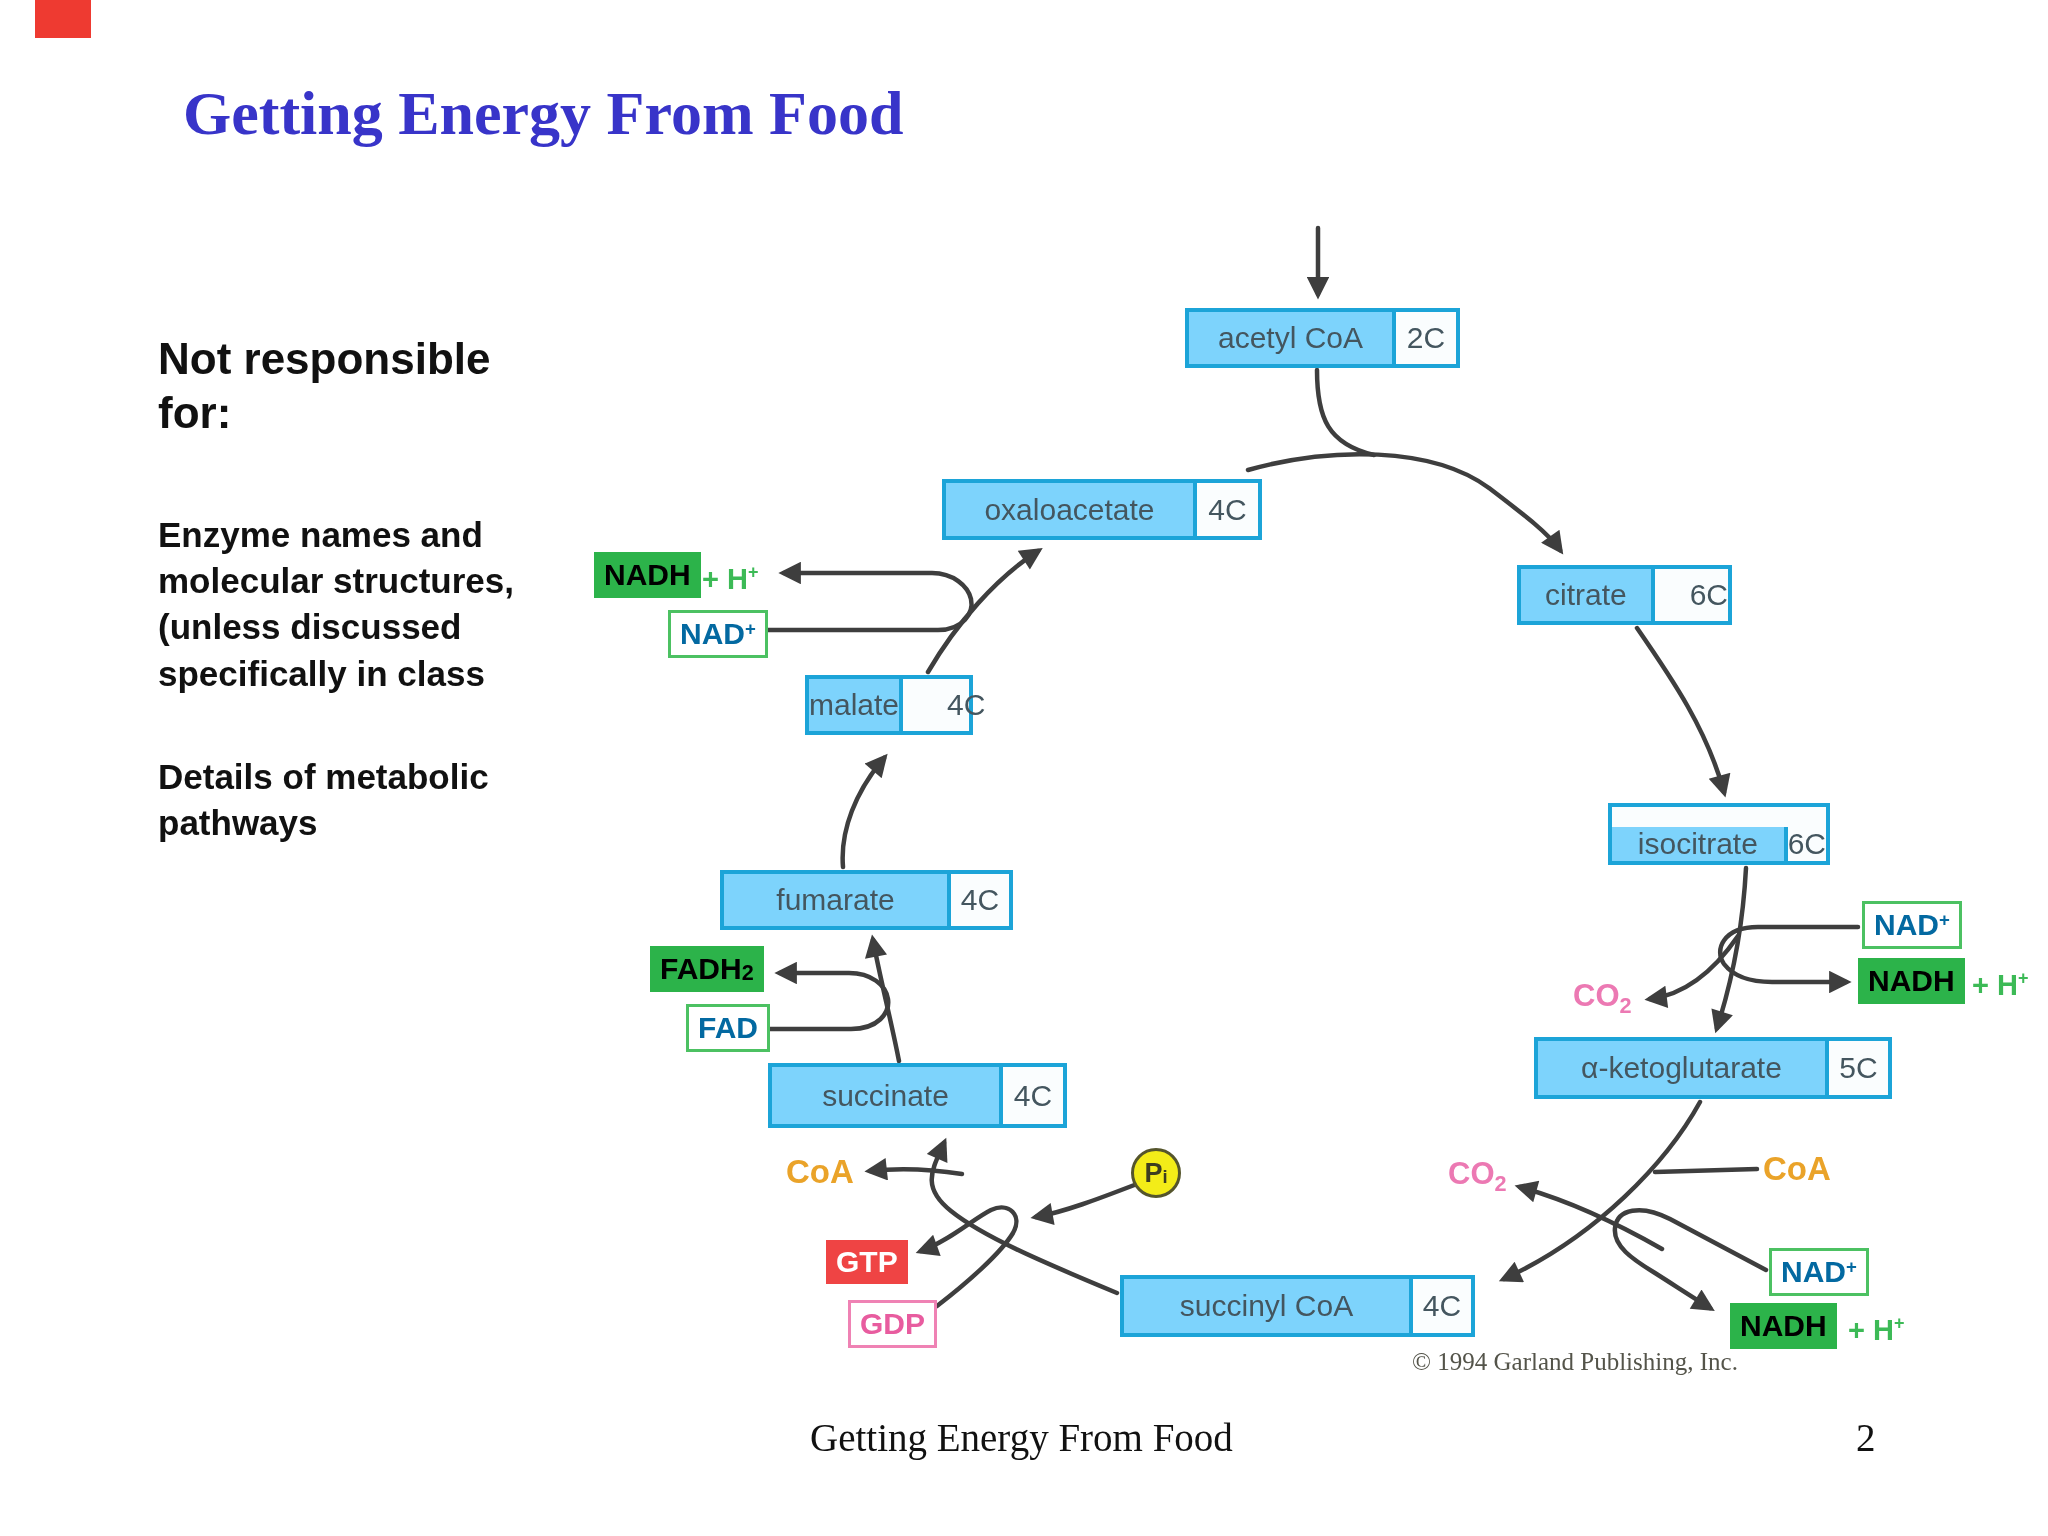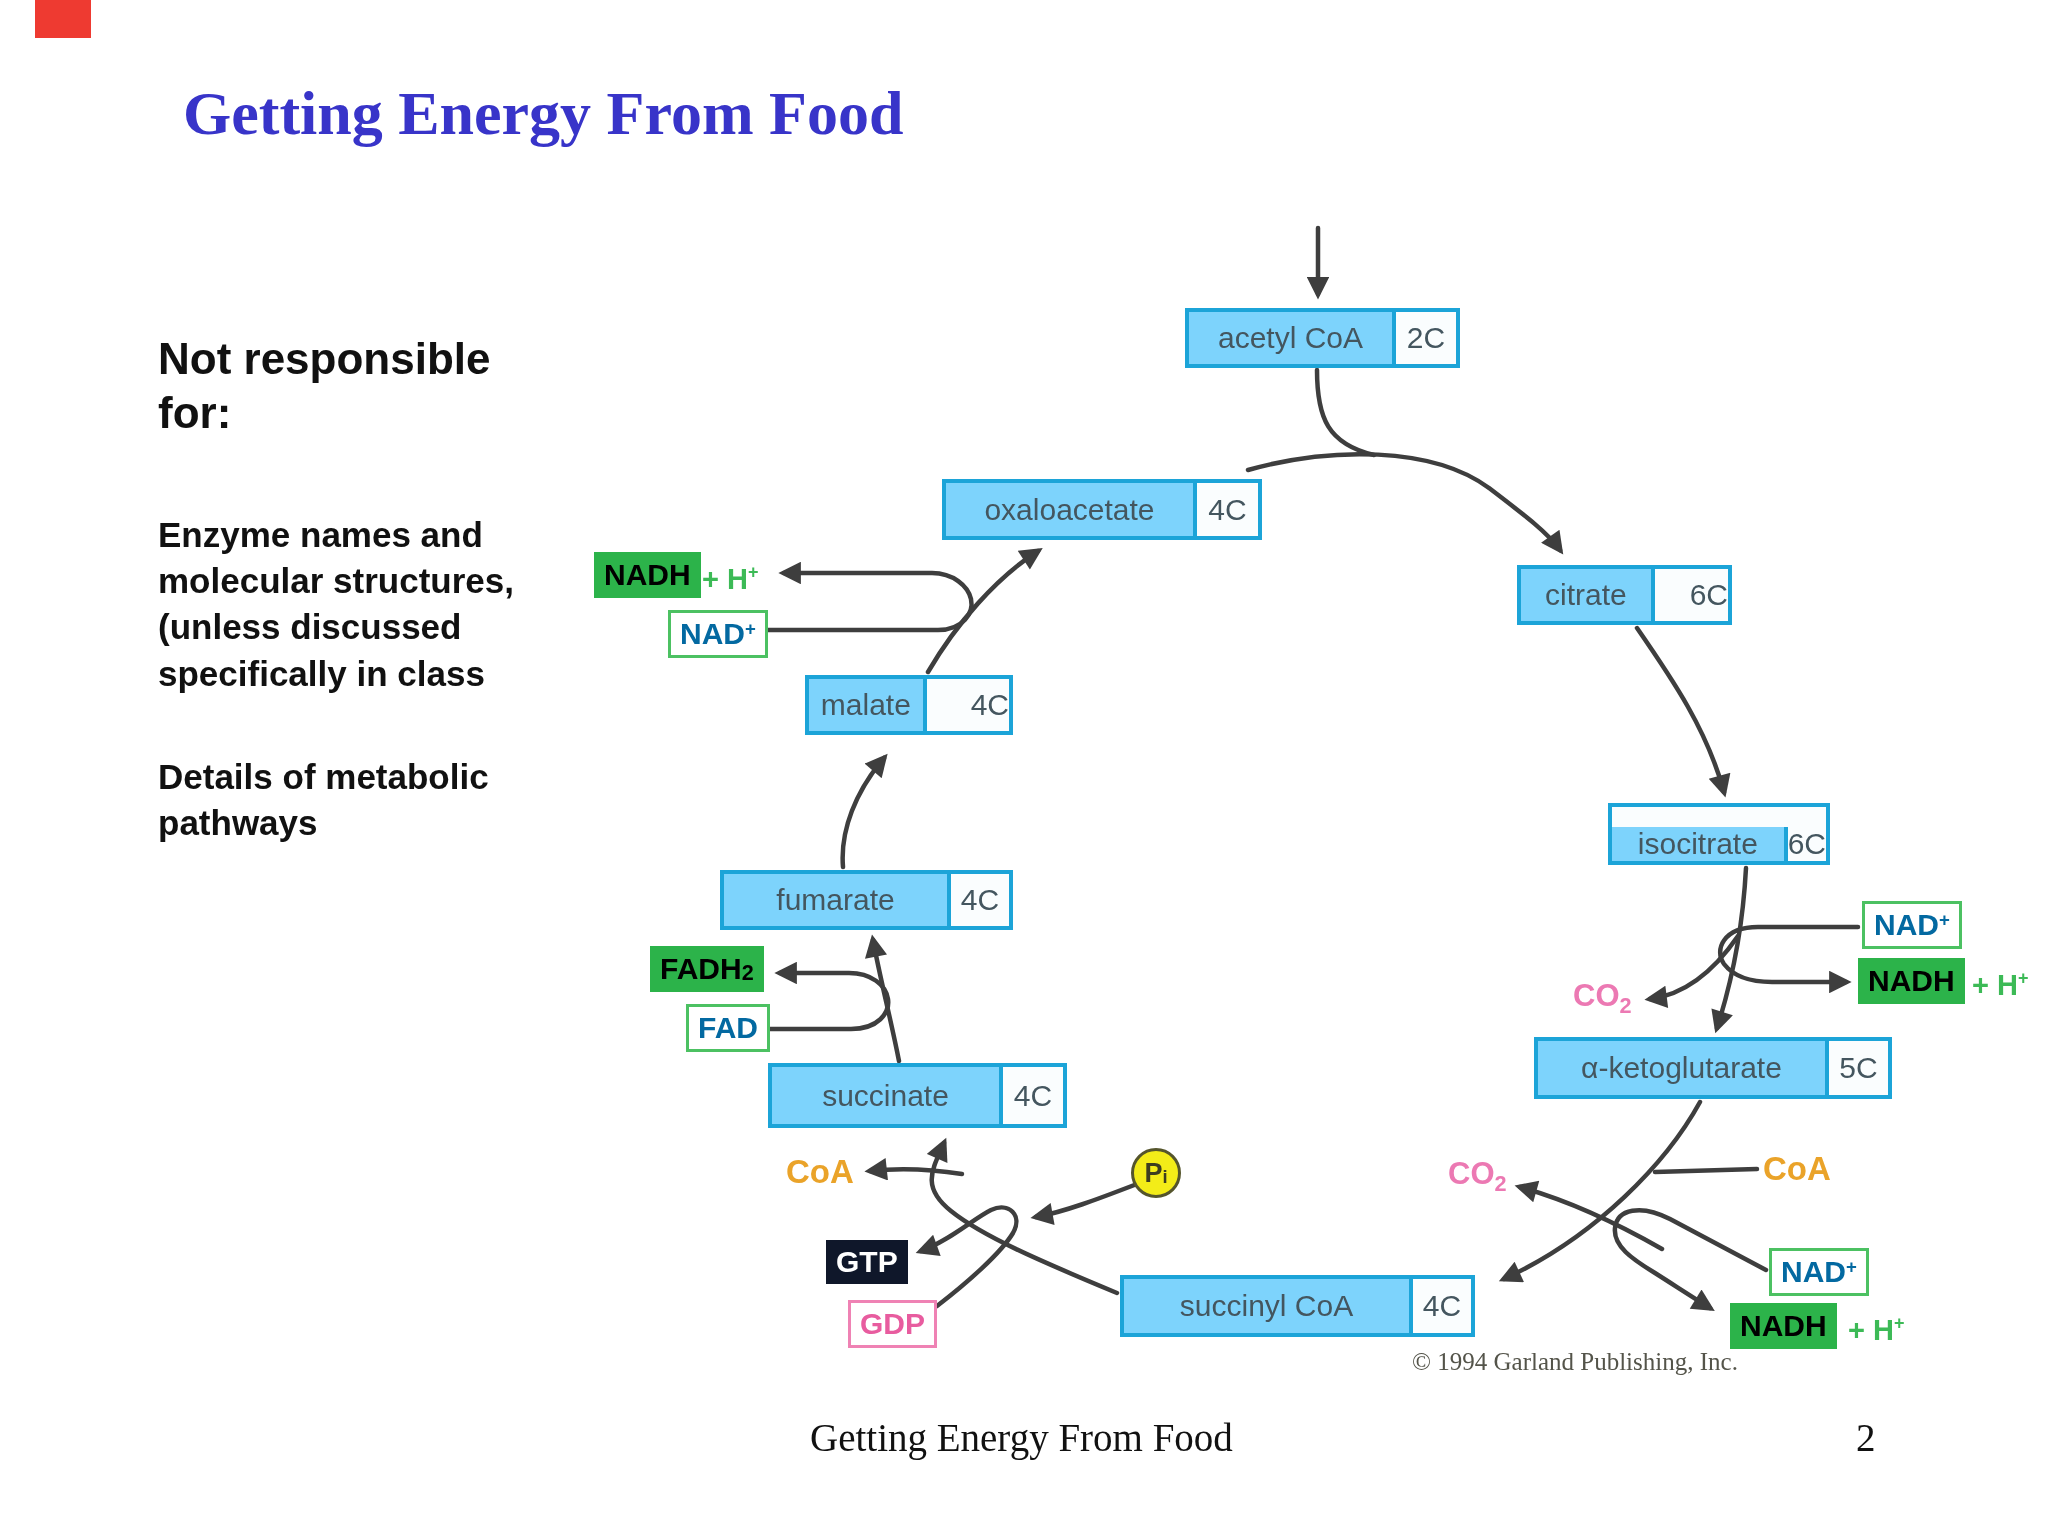--- a/index.html
+++ b/index.html
@@ -19,21 +19,21 @@
   .mbox{position:absolute;display:flex;border:4px solid #1ca4d8;background:#fafdfe;box-sizing:border-box;}
   .mbox .main{background:#7dd3fc;display:flex;align-items:center;justify-content:center;
               border-right:4px solid #1ca4d8;color:#44565f;font-size:30px;box-sizing:border-box;}
   .mbox .cc{display:flex;align-items:center;justify-content:center;color:#44565f;
             font-size:30px;flex:1;}
 
   .tag{position:absolute;display:inline-flex;align-items:center;justify-content:center;
        font-weight:bold;font-size:30px;line-height:1;}
   .solid-green{background:#2cb34a;color:#000000;padding:8px 10px;}
   .outline-green{background:#ffffff;color:#0369a1;border:3px solid #4cc162;padding:6px 9px;}
-  .solid-red{background:#0f172a;color:#ffffff;padding:7px 10px;}
+  .solid-red{background:#ef4444;color:#ffffff;padding:7px 10px;}
   .outline-pink{background:#ffffff;color:#e85c9f;border:3px solid #ef82b4;padding:6px 9px;}
   .tag sup{font-size:0.62em;margin-top:-10px;}
   .tag sub{font-size:0.72em;margin-bottom:-8px;}
 
   .plush{position:absolute;color:#3cba56;font-weight:bold;font-size:29px;}
   .plush sup{font-size:0.62em;}
   .co2{position:absolute;color:#ec79b3;font-weight:600;font-size:31px;}
   .co2 sub{font-size:0.7em;}
   .coa{position:absolute;color:#eaa329;font-weight:bold;font-size:33px;}
   .pi-badge{position:absolute;width:44px;height:44px;border:3px solid #55552c;border-radius:50%;
@@ -116,21 +116,21 @@
     <div class="cc">4C</div>
   </div>
   <div class="mbox" style="left:768px;top:1063px;width:299px;height:65px;">
     <div class="main" style="width:231px;">succinate</div>
     <div class="cc">4C</div>
   </div>
   <div class="mbox" style="left:720px;top:870px;width:293px;height:60px;">
     <div class="main" style="width:227px;">fumarate</div>
     <div class="cc">4C</div>
   </div>
-  <div class="mbox" style="left:805px;top:675px;width:208px;height:60px;gap:44px;">
+  <div class="mbox" style="left:805px;top:675px;width:168px;height:60px;gap:44px;">
     <div class="main" style="width:142px;">malate</div>
     <div class="cc">4C</div>
   </div>
 
   <div class="tag solid-green" style="left:594px;top:552px;">
       <span>NADH</span>
     </div>
   <div class="plush" style="left:702px;top:562px;"><span>+ H</span><sup>+</sup></div>
   <div class="tag outline-green" style="left:668px;top:610px;">
       <span>NAD</span>

